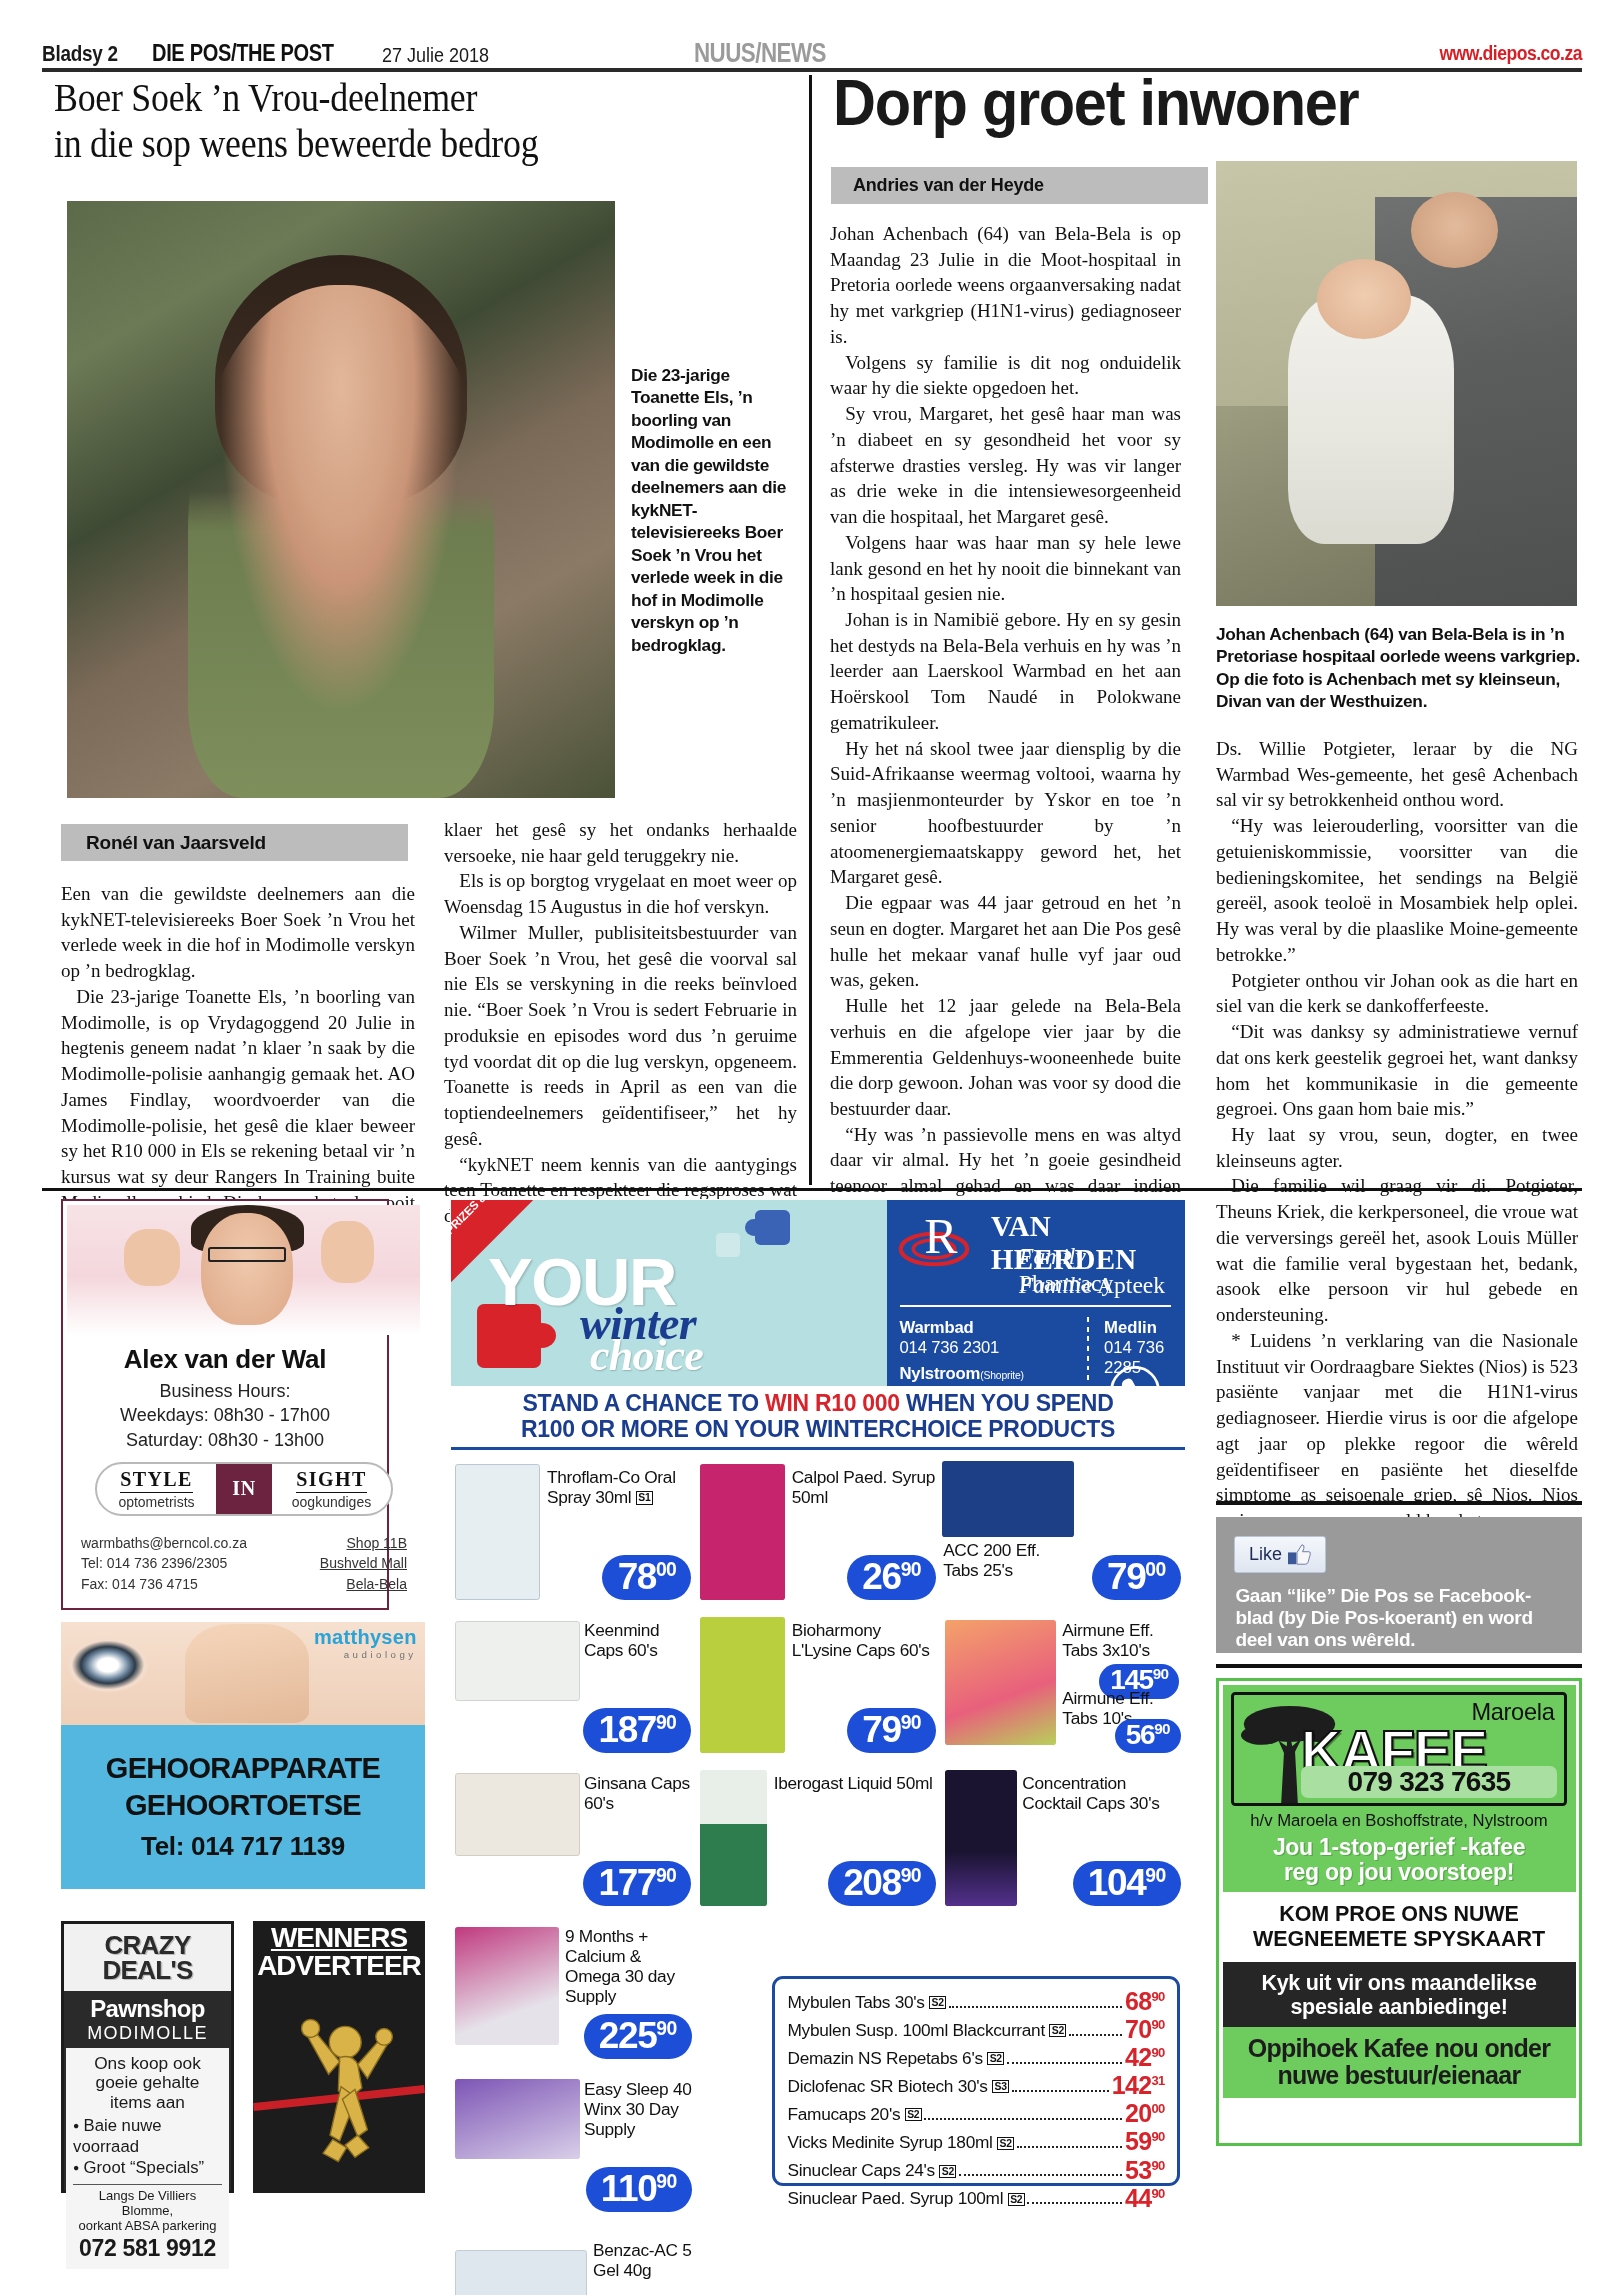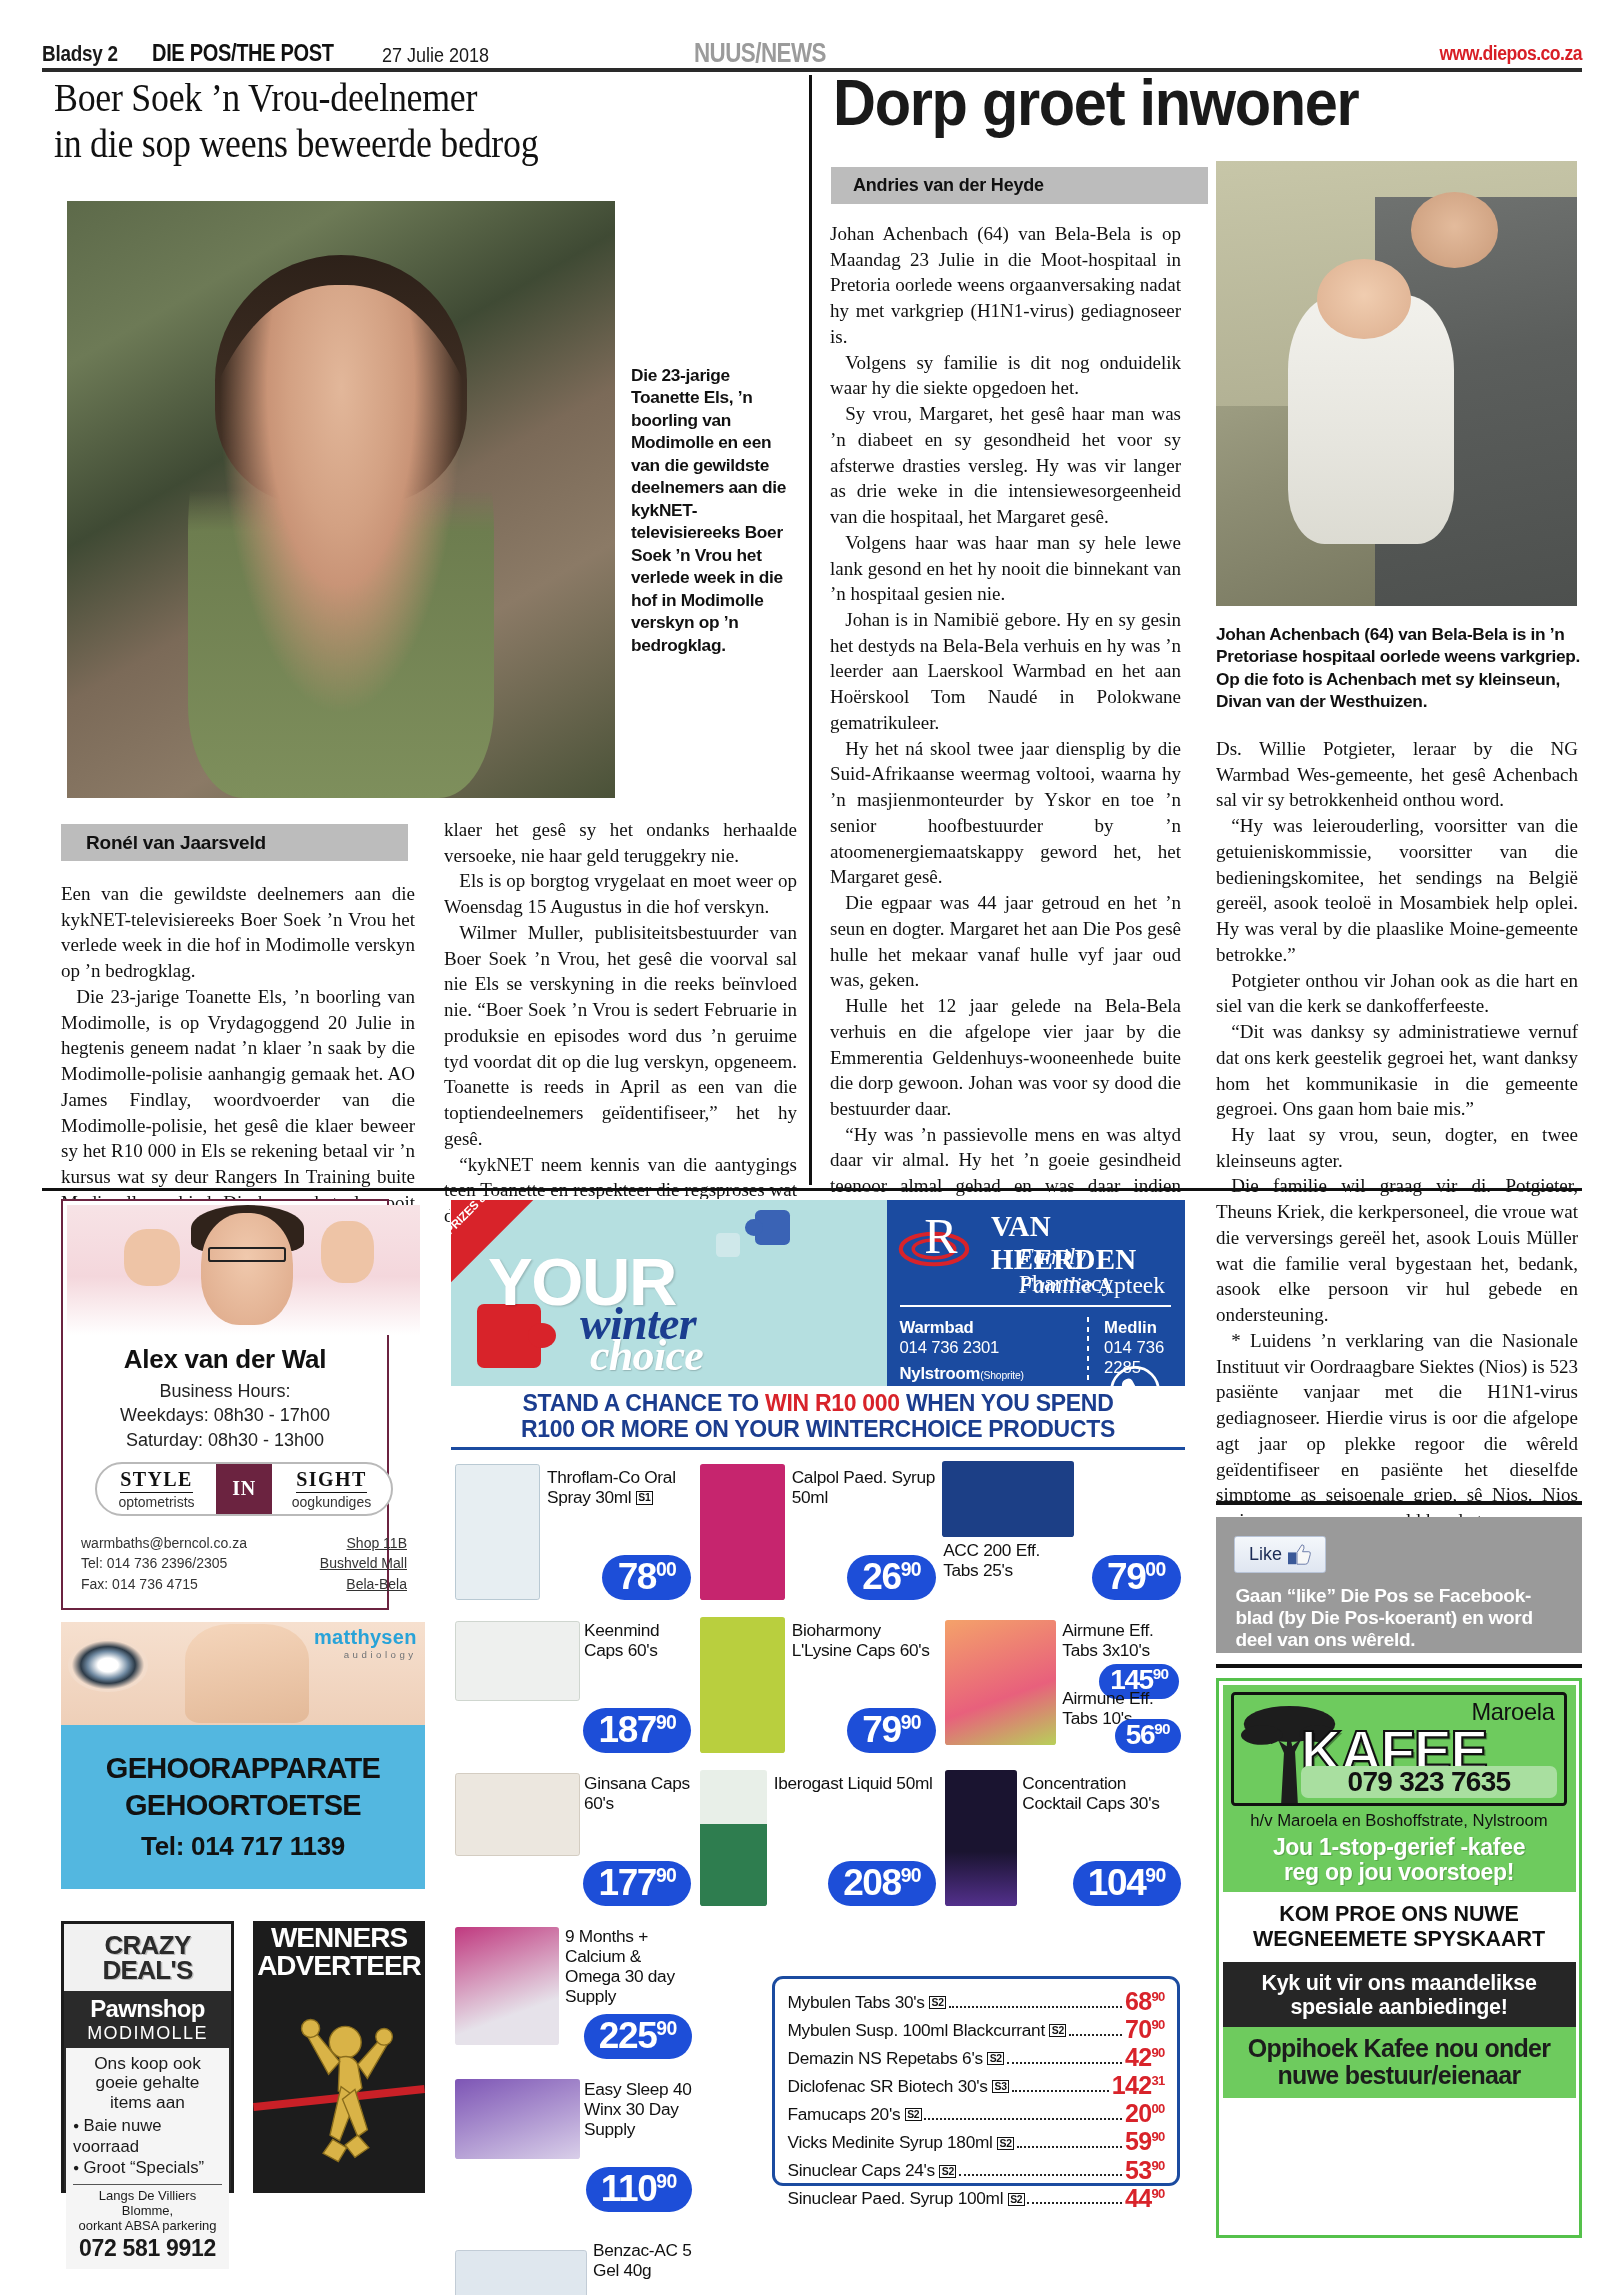--- a/index.html
+++ b/index.html
@@ -283,21 +283,21 @@
 
   .ad-wenners {
     position: absolute; left: 253px; top: 1921px; width: 172px; height: 272px;
     background: #1c1c1c; overflow: hidden;
   }
   .ad-wenners .t1, .ad-wenners .t2 {
     color: #fff; text-align: center;
     font-family: "Liberation Sans", sans-serif; font-weight: bold;
     font-size: 28px; letter-spacing: -1px; line-height: 1.02;
   }
-  .ad-wenners .t1 { margin-top: 2.8px; }
+  .ad-wenners .t1 { margin-top: 2.8px; text-decoration: underline; }
   .ad-wenners .runner {
     position: absolute; left: 50%; top: 85px; transform: translateX(-46%);
     width: 104px; height: 160px;
   }
   .ad-wenners .ribbon {
     position: absolute; left: 0; top: 173px; width: 100%; height: 8.3px;
     background: #c92027; transform: rotate(-6deg);
   }
 
   
@@ -448,21 +448,21 @@
     font-family: "Liberation Sans", sans-serif; font-size: 18px; color: #1b2b55;
   }
   .fb-like svg { display: block; }
   .ad-fb .msg {
     position: absolute; left: 19.4px; top: 68px; width: 332px;
     font-family: "Liberation Sans", sans-serif; font-weight: bold;
     font-size: 19px; color: #fff; line-height: 1.16; letter-spacing: -0.3px;
   }
 
   .ad-kafee {
-    position: absolute; left: 1216px; top: 1678px; width: 366px; height: 560px;
+    position: absolute; left: 1216px; top: 1678px; width: 366px; height: 468px;
     border: 3.5px solid #55c14b; background: #fff; padding: 3.5px;
   }
   .kf-green {
     background: #6ecb5e; padding: 7px 8.3px 8.3px 8.3px; position: relative;
   }
   .kf-logo {
     border: 3.5px solid #111; border-radius: 4.2px; position: relative;
     height: 114px; overflow: hidden; background: #6ecb5e;
   }
   .kf-tree {

